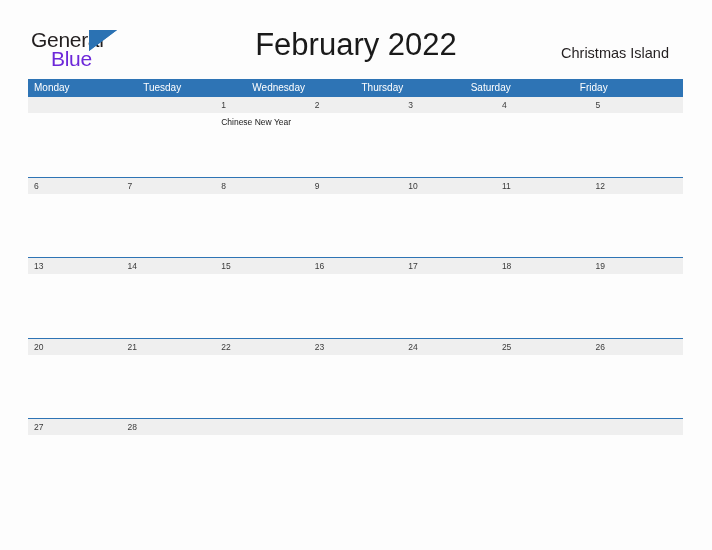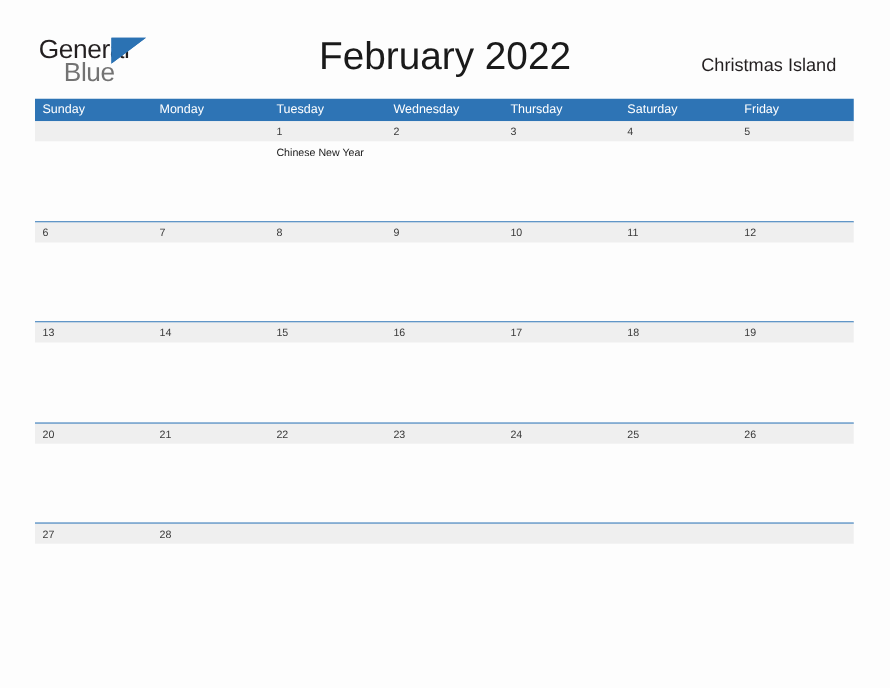--- a/index.html
+++ b/index.html
@@ -36,21 +36,21 @@
     letter-spacing: -0.3px;
     color: #231f20;
     font-family: "Liberation Sans", sans-serif;
   }
   .logo-blue {
     position: absolute;
     left: 20px;
     top: 19px;
     font-size: 21px;
     letter-spacing: -0.3px;
-    color: #737373;
+    color: #6d28d9;
     font-family: "Liberation Sans", sans-serif;
   }
   .logo-tri-svg {
     position: absolute;
     left: 58px;
     top: 2px;
   }
 
   .cal-title {
     position: absolute;
@@ -157,21 +157,20 @@
 
   <div class="cal-title">February 2022</div>
 
   <div class="region-label">Christmas Island</div>
 
 </div>
 
 <div class="calendar">
 
   <div class="weekday-row">
-    <div class="weekday-cell">Sunday</div>
     <div class="weekday-cell">Monday</div>
     <div class="weekday-cell">Tuesday</div>
     <div class="weekday-cell">Wednesday</div>
     <div class="weekday-cell">Thursday</div>
     <div class="weekday-cell">Saturday</div>
     <div class="weekday-cell">Friday</div>
   </div>
 
   <div class="week-row">
     <div class="week-dates">

